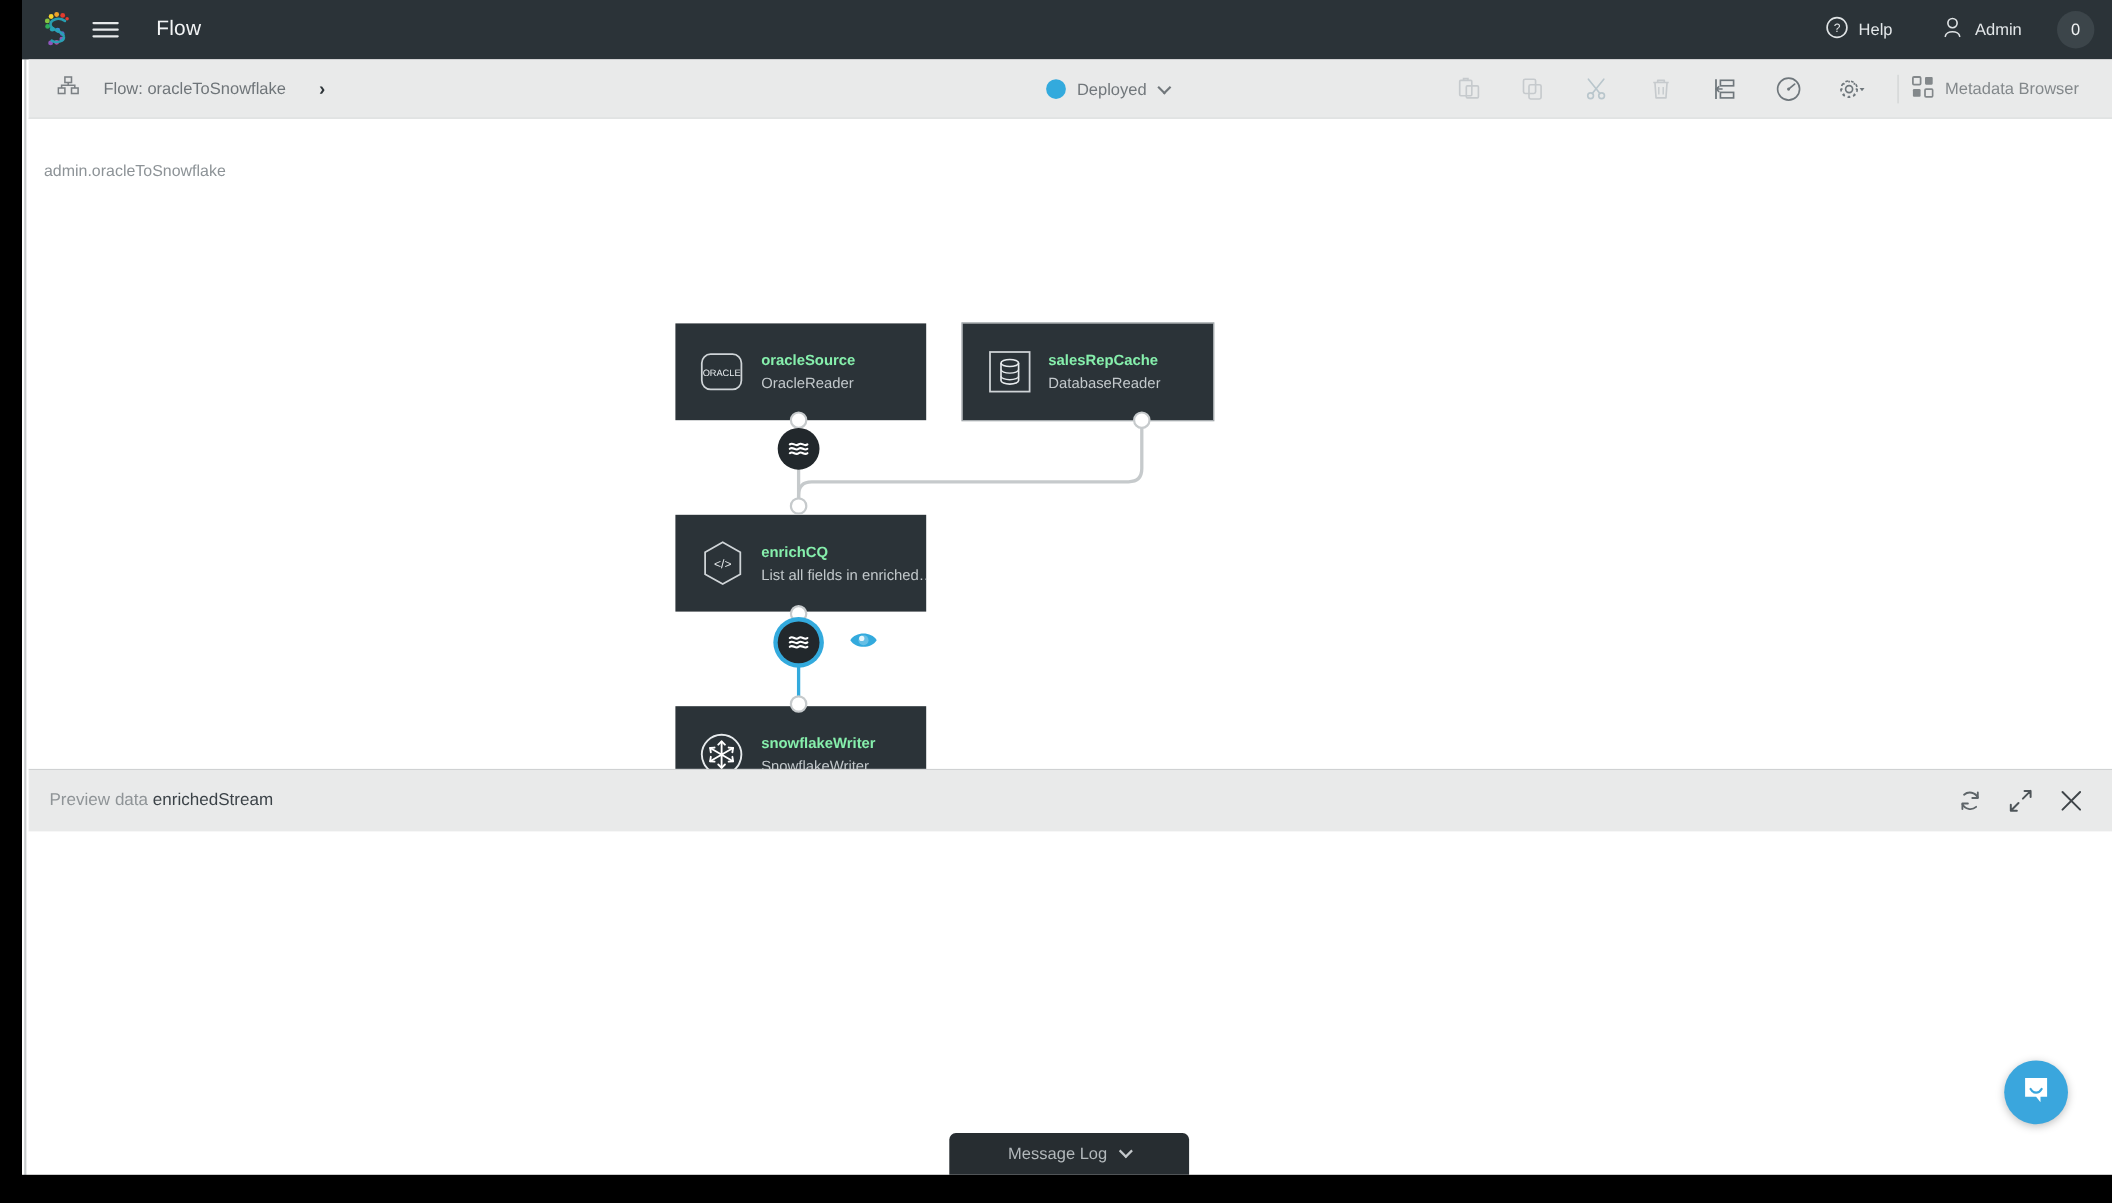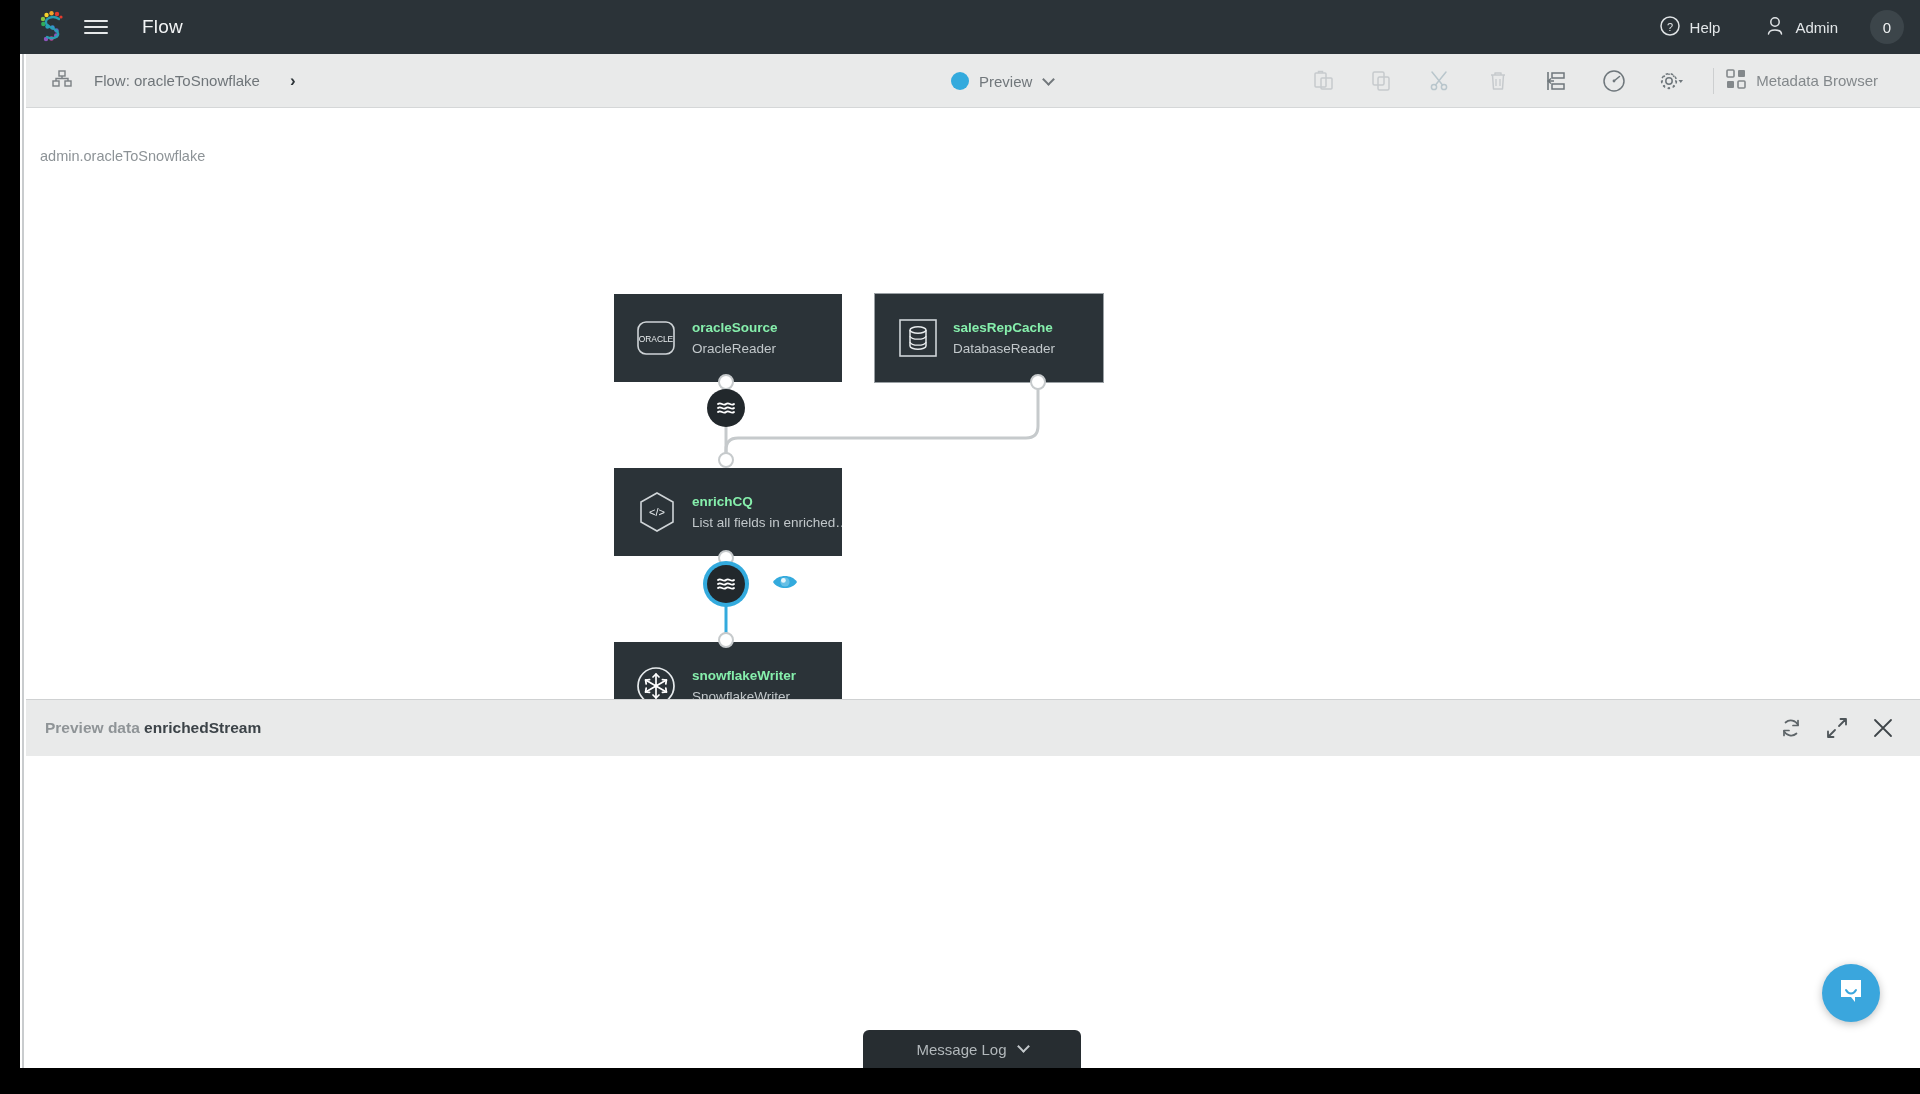--- a/index.html
+++ b/index.html
@@ -44,21 +44,21 @@
   .crumb-text { color: #6f7579; font-size: 15px; }
   .crumb-arrow { color: #2d3438; font-size: 17px; font-weight: bold; margin-left: 8px; }
 
   .deploy-wrap { position: absolute; left: 925px; top: 0; height: 54px; display:flex; align-items:center; }
   .deploy-btn { display: flex; align-items: center; gap: 10px; cursor: pointer; }
   .deploy-dot { width: 18px; height: 18px; border-radius: 50%; background: #33aadd; }
   .deploy-label { color: #71777b; font-size: 15px; }
   .chev { width: 9px; height: 9px; border-right: 2px solid #71777b; border-bottom: 2px solid #71777b;
       transform: rotate(45deg); margin-bottom: 4px; margin-left: 2px; }
 
-  .tb-icons { margin-left: auto; display: flex; align-items: center; padding-right: 30px; }
+  .tb-icons { margin-left: auto; display: flex; align-items: center; padding-right: 18px; }
   .tb-icon { width: 58px; height: 54px; display: flex; align-items: center; justify-content: center; cursor: pointer; }
   .tb-sep { width: 1px; height: 26px; background: #cdcfd0; margin: 0 12px; }
   .meta-browser { display: flex; align-items: center; gap: 10px; color: #83888b; font-size: 15px;
       padding-right: 12px; cursor: pointer; }
 
   
   .menu {
     position: absolute; left: 944px; top: 120px; width: 132px;
     background: #ffffff; box-shadow: 0 2px 7px rgba(0,0,0,.28); z-index: 40;
   }
@@ -92,21 +92,20 @@
       z-index: 12; cursor: pointer; }
   .stream-badge.active { box-shadow: 0 0 0 4px #33aadd; }
   .eye { position: absolute; z-index: 12; cursor: pointer; }
 
   svg.wires { position:absolute; left:0; top:0; width: 1894px; height: 591px; pointer-events:none; }
 
   
   .preview {
     position: absolute; left: 26px; top: 699px; width: 1894px; height: 362px; background: #fff;
     border-top: 1px solid #cfd1d2;
-    font-weight: bold;
   }
   .preview-head { height: 56px; background: #e9eaea; display: flex; align-items: center; }
   .preview-title { margin-left: 19px; font-size: 15.5px; }
   .preview-title .muted { color: #8f9497; }
   .preview-title .strong { color: #3c4348; }
   .preview-actions { margin-left: auto; display: flex; align-items: center; padding-right: 14px; }
   .pa-icon { width: 46px; height: 56px; display:flex; align-items:center; justify-content:center; cursor:pointer; }
 
   .table-head { height: 52px; background: #dcdedf; display: flex; align-items: center; }
   .th { font-size: 13.5px; color: #535a5e; letter-spacing: .4px; }
@@ -196,21 +195,21 @@
           <path d="M10 6 L10 8.5 M4 11 L4 8.5 L16 8.5 L16 11" fill="none" stroke="#7b8084" stroke-width="1.4"></path>
         </svg>
       </span>
       <span class="crumb-text">Flow: oracleToSnowflake</span>
       <span class="crumb-arrow">›</span>
     </div>
 
     <div class="deploy-wrap">
       <div class="deploy-btn">
         <span class="deploy-dot"></span>
-        <span class="deploy-label">Preview</span>
+        <span class="deploy-label">Deployed</span>
         <span class="chev"></span>
       </div>
     </div>
 
     <div class="tb-icons">
       <div class="tb-icon">
         <svg width="24" height="24" viewBox="0 0 24 24">
           <rect x="3" y="4" width="11" height="14" rx="1" fill="none" stroke="#c6cacd" stroke-width="1.5"></rect>
           <rect x="9" y="9" width="11" height="11" rx="1" fill="none" stroke="#c6cacd" stroke-width="1.5"></rect>
           <path d="M6.5 4 L6.5 2.5 L10.5 2.5 L10.5 4" fill="none" stroke="#c6cacd" stroke-width="1.5"></path>

